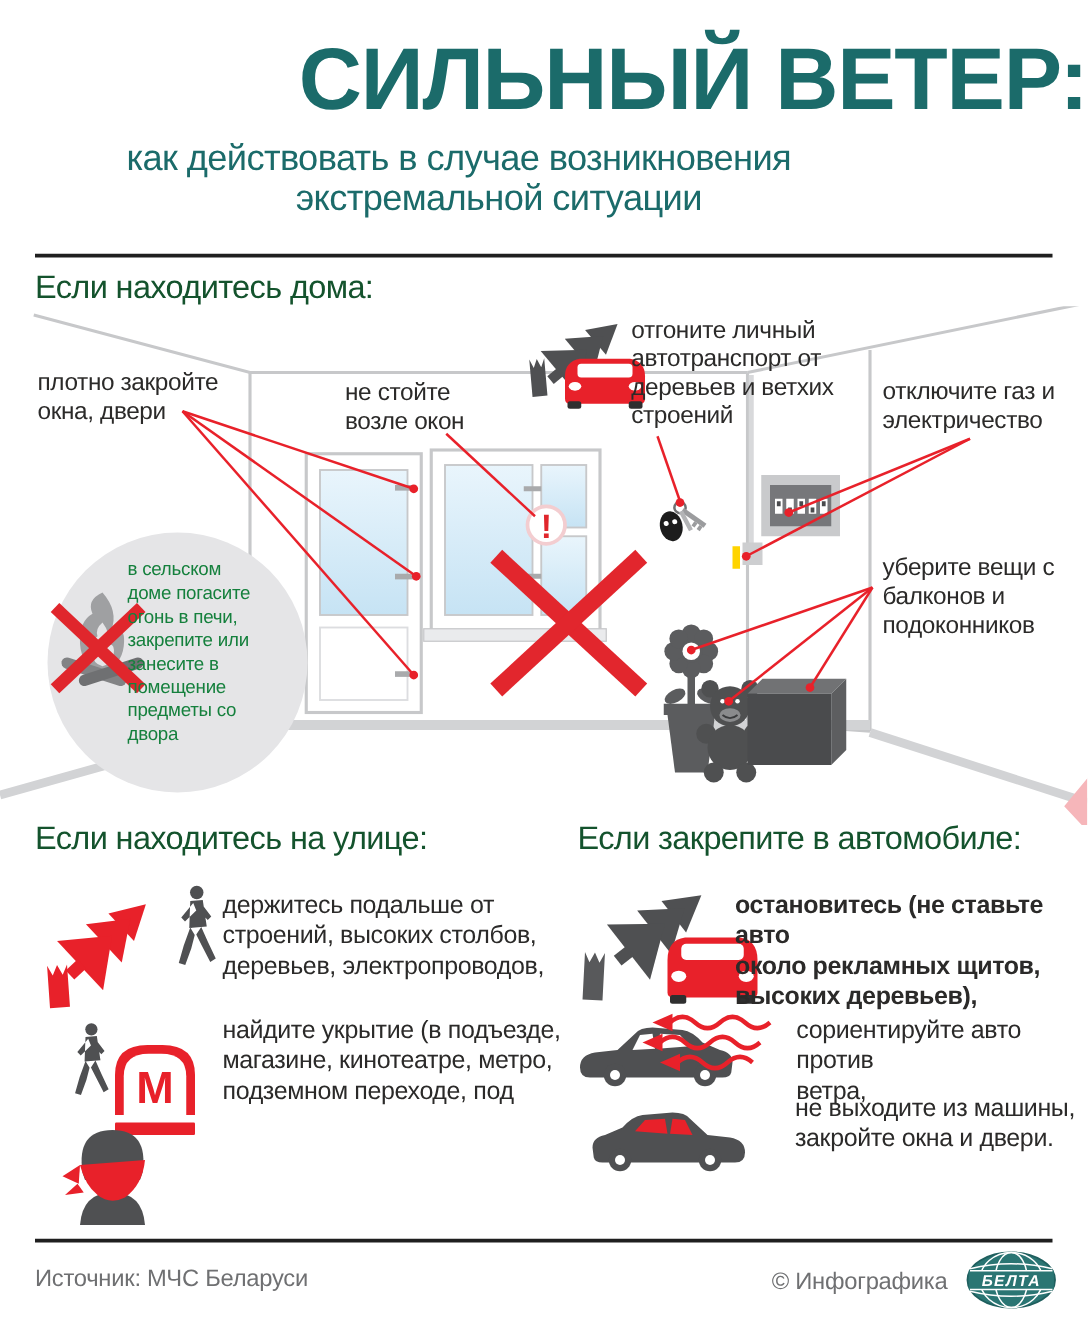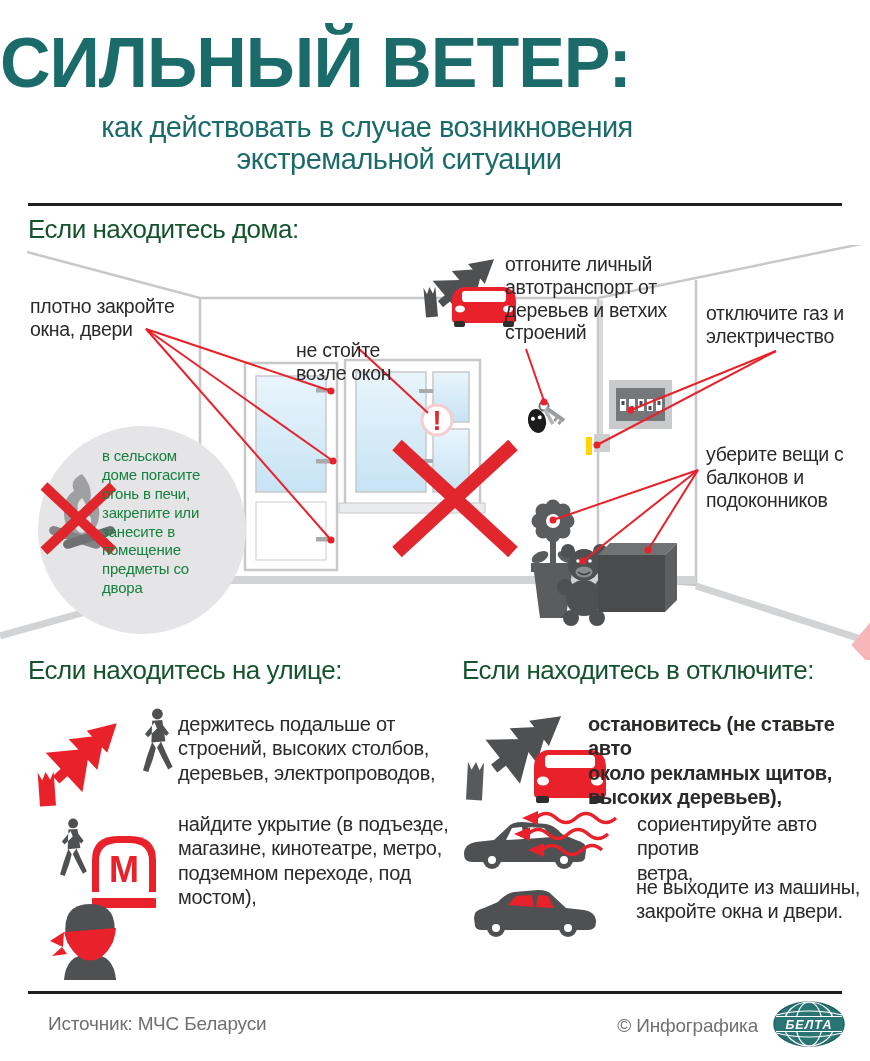--- a/index.html
+++ b/index.html
@@ -1,28 +1,28 @@
 <!DOCTYPE html>
 <html><head>
 <meta charset="utf-8">
 <style>
   html,body{margin:0;padding:0;background:#fff;}
   #poster{position:relative;width:870px;height:1061px;background:#fff;overflow:hidden;
           font-family:"Liberation Sans","DejaVu Sans",sans-serif;color:#2b2a29;}
   .abs{position:absolute;}
-  #title{top:20px;left:0;width:870px;text-align:left;font-size:70px;font-weight:bold;
+  #title{top:20px;left:0;width:870px;text-align:right;font-size:70px;font-weight:bold;
          color:#1b6b6a;letter-spacing:-1px;line-height:1.25;}
   .subtitle-line{left:0;width:734px;text-align:center;font-size:29px;color:#1b6b6a;
                  letter-spacing:-0.5px;line-height:1.0;}
   .rule{left:28px;width:814px;height:3px;background:#1f1f1f;}
   .section-h{font-size:26px;font-weight:normal;color:#14532d;letter-spacing:-0.5px;}
   .scene-label{position:absolute;font-size:19.5px;line-height:1.17;color:#2b2a29;letter-spacing:-0.3px;}
   .circle-text{position:absolute;font-size:15px;line-height:1.26;color:#15803d;letter-spacing:-0.2px;}
   .row-text{position:absolute;font-size:20px;line-height:1.22;color:#2b2a29;letter-spacing:-0.3px;}
-  .footer-text{font-size:19px;color:#6f7072;letter-spacing:-0.2px;margin-left:20px;}
+  .footer-text{font-size:19px;color:#6f7072;letter-spacing:-0.2px;}
   svg{display:block;}
 </style>
 </head>
 <body>
 
 <div id="poster">
 
   <div id="title" class="abs">СИЛЬНЫЙ ВЕТЕР:</div>
   <div class="abs subtitle-line" style="top:113px;">как действовать в случае возникновения</div>
   <div class="abs subtitle-line" style="top:145px;margin-left:32px;">экстремальной ситуации</div>
@@ -230,21 +230,21 @@
         <circle cx="583" cy="561" r="3.5" stroke="none"></circle>
       <line x1="698" y1="470" x2="648" y2="550"></line>
         <circle cx="648" cy="550" r="3.5" stroke="none"></circle>
     </g>
   </svg>
 
   <div class="scene-label" style="left:30px;top:295px;">
     <div>плотно закройте</div>
     <div>окна, двери</div>
   </div>
-  <div class="scene-label" style="left:296px;top:303px;margin-top:36px;">
+  <div class="scene-label" style="left:276px;top:303px;">
     <div>не стойте</div>
     <div>возле окон</div>
   </div>
   <div class="scene-label" style="left:505px;top:253px;">
     <div>отгоните личный</div>
     <div>автотранспорт от</div>
     <div>деревьев и ветхих</div>
     <div>строений</div>
   </div>
   <div class="scene-label" style="left:706px;top:302px;">
@@ -293,32 +293,31 @@
       <path d="M0,58 L0,26 Q0,2 26,2 L38,2 Q64,2 64,26 L64,58 Z" fill="#e8212a"></path>
       <path d="M7,58 L7,27 Q7,9 27,9 L37,9 Q57,9 57,27 L57,58 Z" fill="#fff"></path>
       <text x="32" y="48" text-anchor="middle" font-size="36" font-weight="bold" fill="#e8212a" font-family="Liberation Sans, DejaVu Sans, sans-serif">М</text>
       <rect x="0" y="64" width="64" height="10" rx="1" fill="#e8212a"></rect>
     </g>
   </svg>
   <div class="row-text" style="left:178px;top:812px;">
     <div>найдите укрытие (в подъезде,</div>
     <div>магазине, кинотеатре, метро,</div>
     <div>подземном переходе, под</div>
-    <div>мостом),</div>
   </div>
 
   <svg class="abs" style="left:48px;top:896px;" width="84" height="84" xmlns="http://www.w3.org/2000/svg">
     <path d="M16,84 Q18,58 42,58 Q66,58 68,84 Z" fill="#4f5052"></path>
     <path d="M18,42 Q13,8 42,8 Q71,8 66,42 L64,48 L20,48 Z" fill="#4f5052"></path>
     <path d="M16,36 L68,32 Q66,52 52,62 Q40,68 30,60 Q20,52 16,36 Z" fill="#e8212a"></path>
     <polygon points="16,36 2,45 15,51" fill="#e8212a"></polygon>
     <polygon points="14,51 4,60 19,58" fill="#e8212a"></polygon>
   </svg>
 
-  <div class="abs section-h" style="left:462px;top:655px;">Если находитесь в отключите:</div>
+  <div class="abs section-h" style="left:462px;top:655px;">Если закрепите в автомобиле:</div>
 
   <svg class="abs" style="left:458px;top:698px;" width="155" height="106" xmlns="http://www.w3.org/2000/svg">
     <g transform="translate(16,102) rotate(3)">
       <path d="M-8,-38 L-4,-30 L0,-38 L4,-30 L8,-38 L8,0 L-8,0 Z" fill="#58595b"></path>
     </g>
     <g transform="translate(70,44) rotate(52)" fill="#4f5052">
       <polygon points="0,-42 16,-14 -16,-14"></polygon>
       <polygon points="0,-25 22,6 -22,6"></polygon>
       <polygon points="0,-5 28,32 -28,32"></polygon>
       <rect x="-5" y="30" width="10" height="13"></rect>

